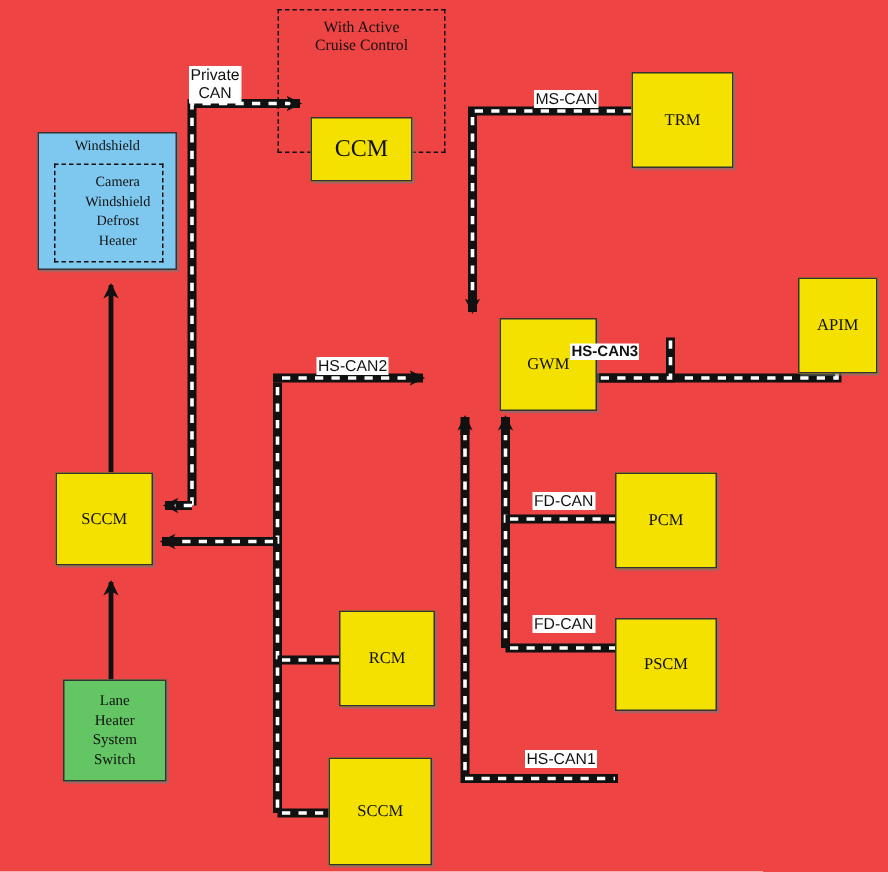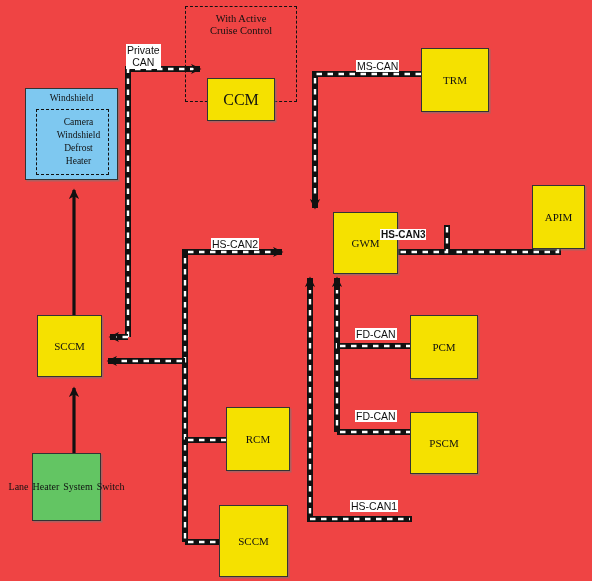--- a/index.html
+++ b/index.html
@@ -174,21 +174,21 @@
   </div>
 
   <div class="node yellow" style="left:226px;top:407px;width:64px;height:64px;font-size:11px;">
     <span>RCM</span>
   </div>
 
   <div class="node yellow" style="left:37px;top:315px;width:65px;height:62px;font-size:11px;">
     <span>SCCM</span>
   </div>
 
-  <div class="node green" style="left:32px;top:453px;width:69px;height:68px;font-size:10px;flex-direction:row;">
+  <div class="node green" style="left:42px;top:453px;width:69px;height:68px;font-size:10px;flex-direction:column;">
     <span>Lane</span>
     <span>Heater</span>
     <span>System</span>
     <span>Switch</span>
   </div>
 
   <div class="node blue" style="left:25px;top:88px;width:93px;height:92px;align-items:flex-start;">
     <div class="lbl-ws" style="left:0;top:4px;font-size:9.5px;">Windshield</div>
     <div class="inner-dash" style="left:10px;top:20px;width:73px;height:66px;font-size:9.5px;flex-direction:column;padding-left:12px;">
       <span>Camera</span>

